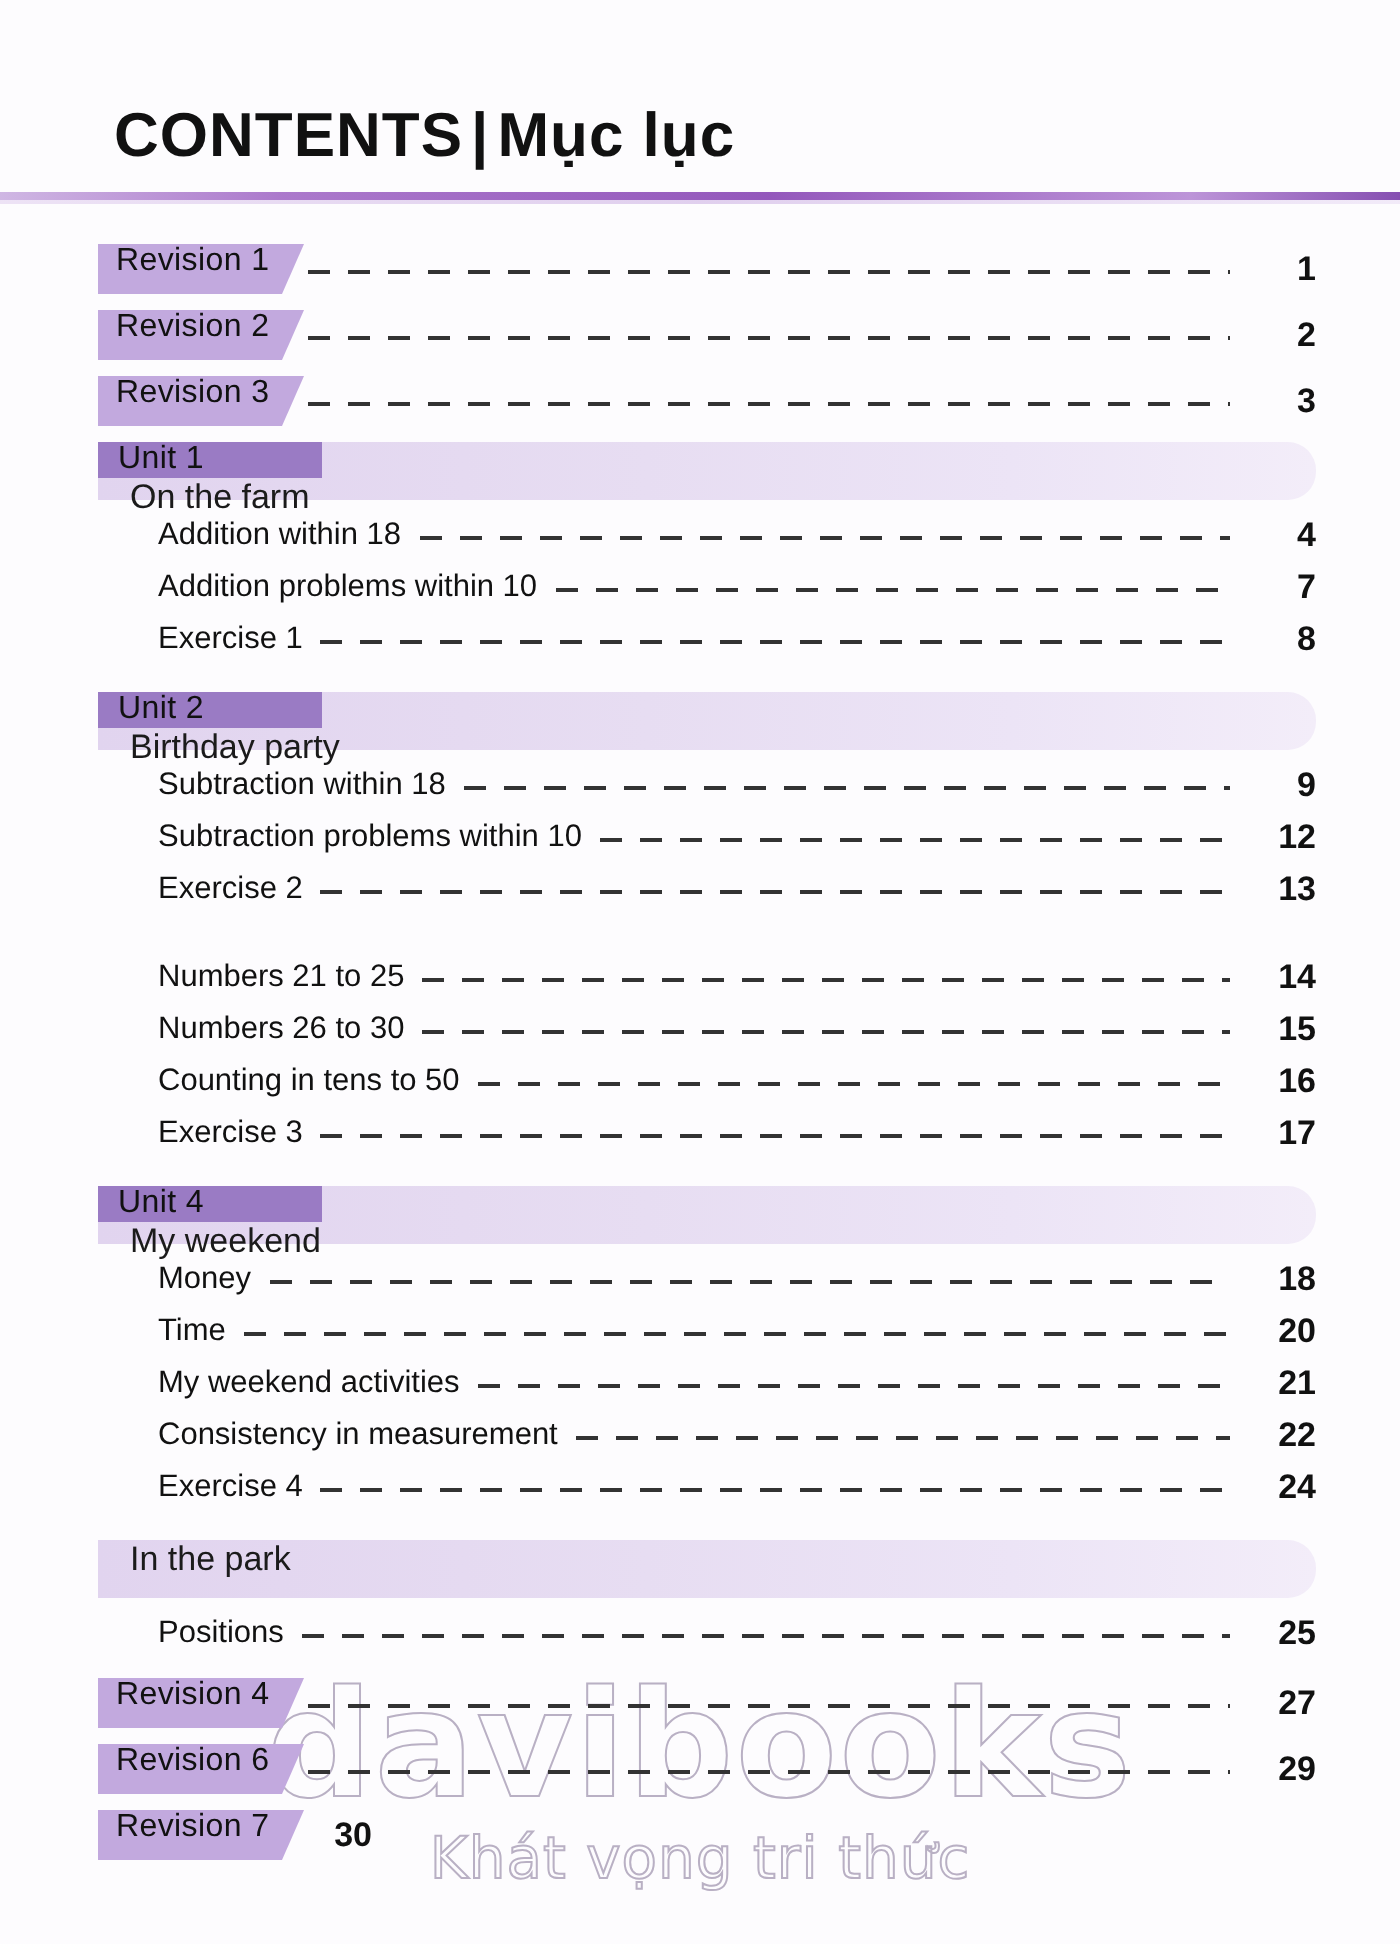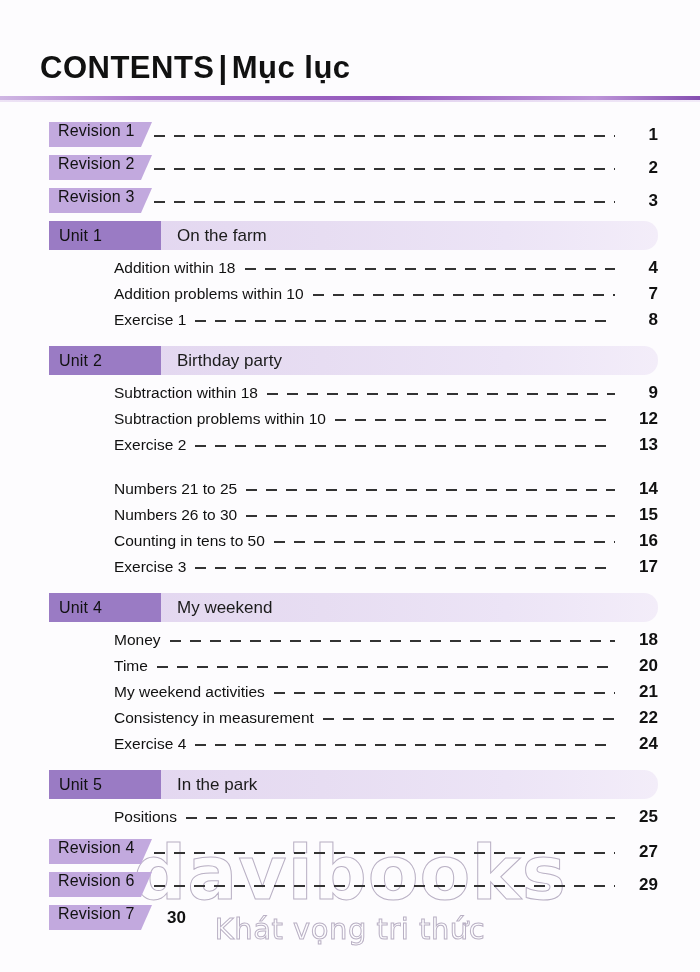--- a/index.html
+++ b/index.html
@@ -24,21 +24,21 @@
   
   .header {
     position: absolute;
     left: 0;
     top: 0;
     width: 700px;
     height: 100px;
   }
   .title {
     position: absolute;
-    left: 40px;
+    left: 57px;
     top: 50px;
     font-size: 31px;
     font-weight: bold;
     letter-spacing: 0.5px;
     color: #111111;
     white-space: nowrap;
   }
   .title .sep {
     font-weight: bold;
     padding: 0 4px;
@@ -150,20 +150,21 @@
   .unit-block {
     position: relative;
     margin-top: 4px;
   }
   .unit-head {
     position: relative;
     height: 29px;
     display: flex;
     align-items: stretch;
     padding-left: 49px;
+    flex-direction: column;
   }
   .unit-bar {
     position: absolute;
     left: 49px;
     top: 0;
     right: 42px;
     height: 29px;
     background: linear-gradient(to right, #e1d4ef 0%, #e7ddf2 45%, #ece4f6 75%, #f3edf9 100%);
     border-top-right-radius: 14px;
     border-bottom-right-radius: 14px;
@@ -194,21 +195,21 @@
     font-size: 17px;
     color: #1b1b1b;
     white-space: nowrap;
   }
 
   
   .entry-row {
     height: 26px;
     display: flex;
     align-items: center;
-    padding-left: 114px;
+    padding-left: 79px;
   }
   .entry-label {
     font-size: 15.5px;
     color: #111111;
     white-space: nowrap;
     flex: none;
   }
   .entry-dots {
     flex: 1;
     height: 2px;
@@ -393,23 +394,20 @@
         <span class="entry-dots"></span>
         <span class="entry-page">24</span>
       </div>
     </div>
 
     <div class="gap"></div>
 
     <div class="unit-block">
       <div class="unit-head">
         <div class="unit-bar"></div>
-        <div class="unit-tag">
-          <span class="unit-tag-label">Unit 5</span>
-        </div>
         <div class="unit-title">In the park</div>
       </div>
       <div class="gap-sm"></div>
       <div class="entry-row">
         <span class="entry-label">Positions</span>
         <span class="entry-dots"></span>
         <span class="entry-page">25</span>
       </div>
     </div>
 

